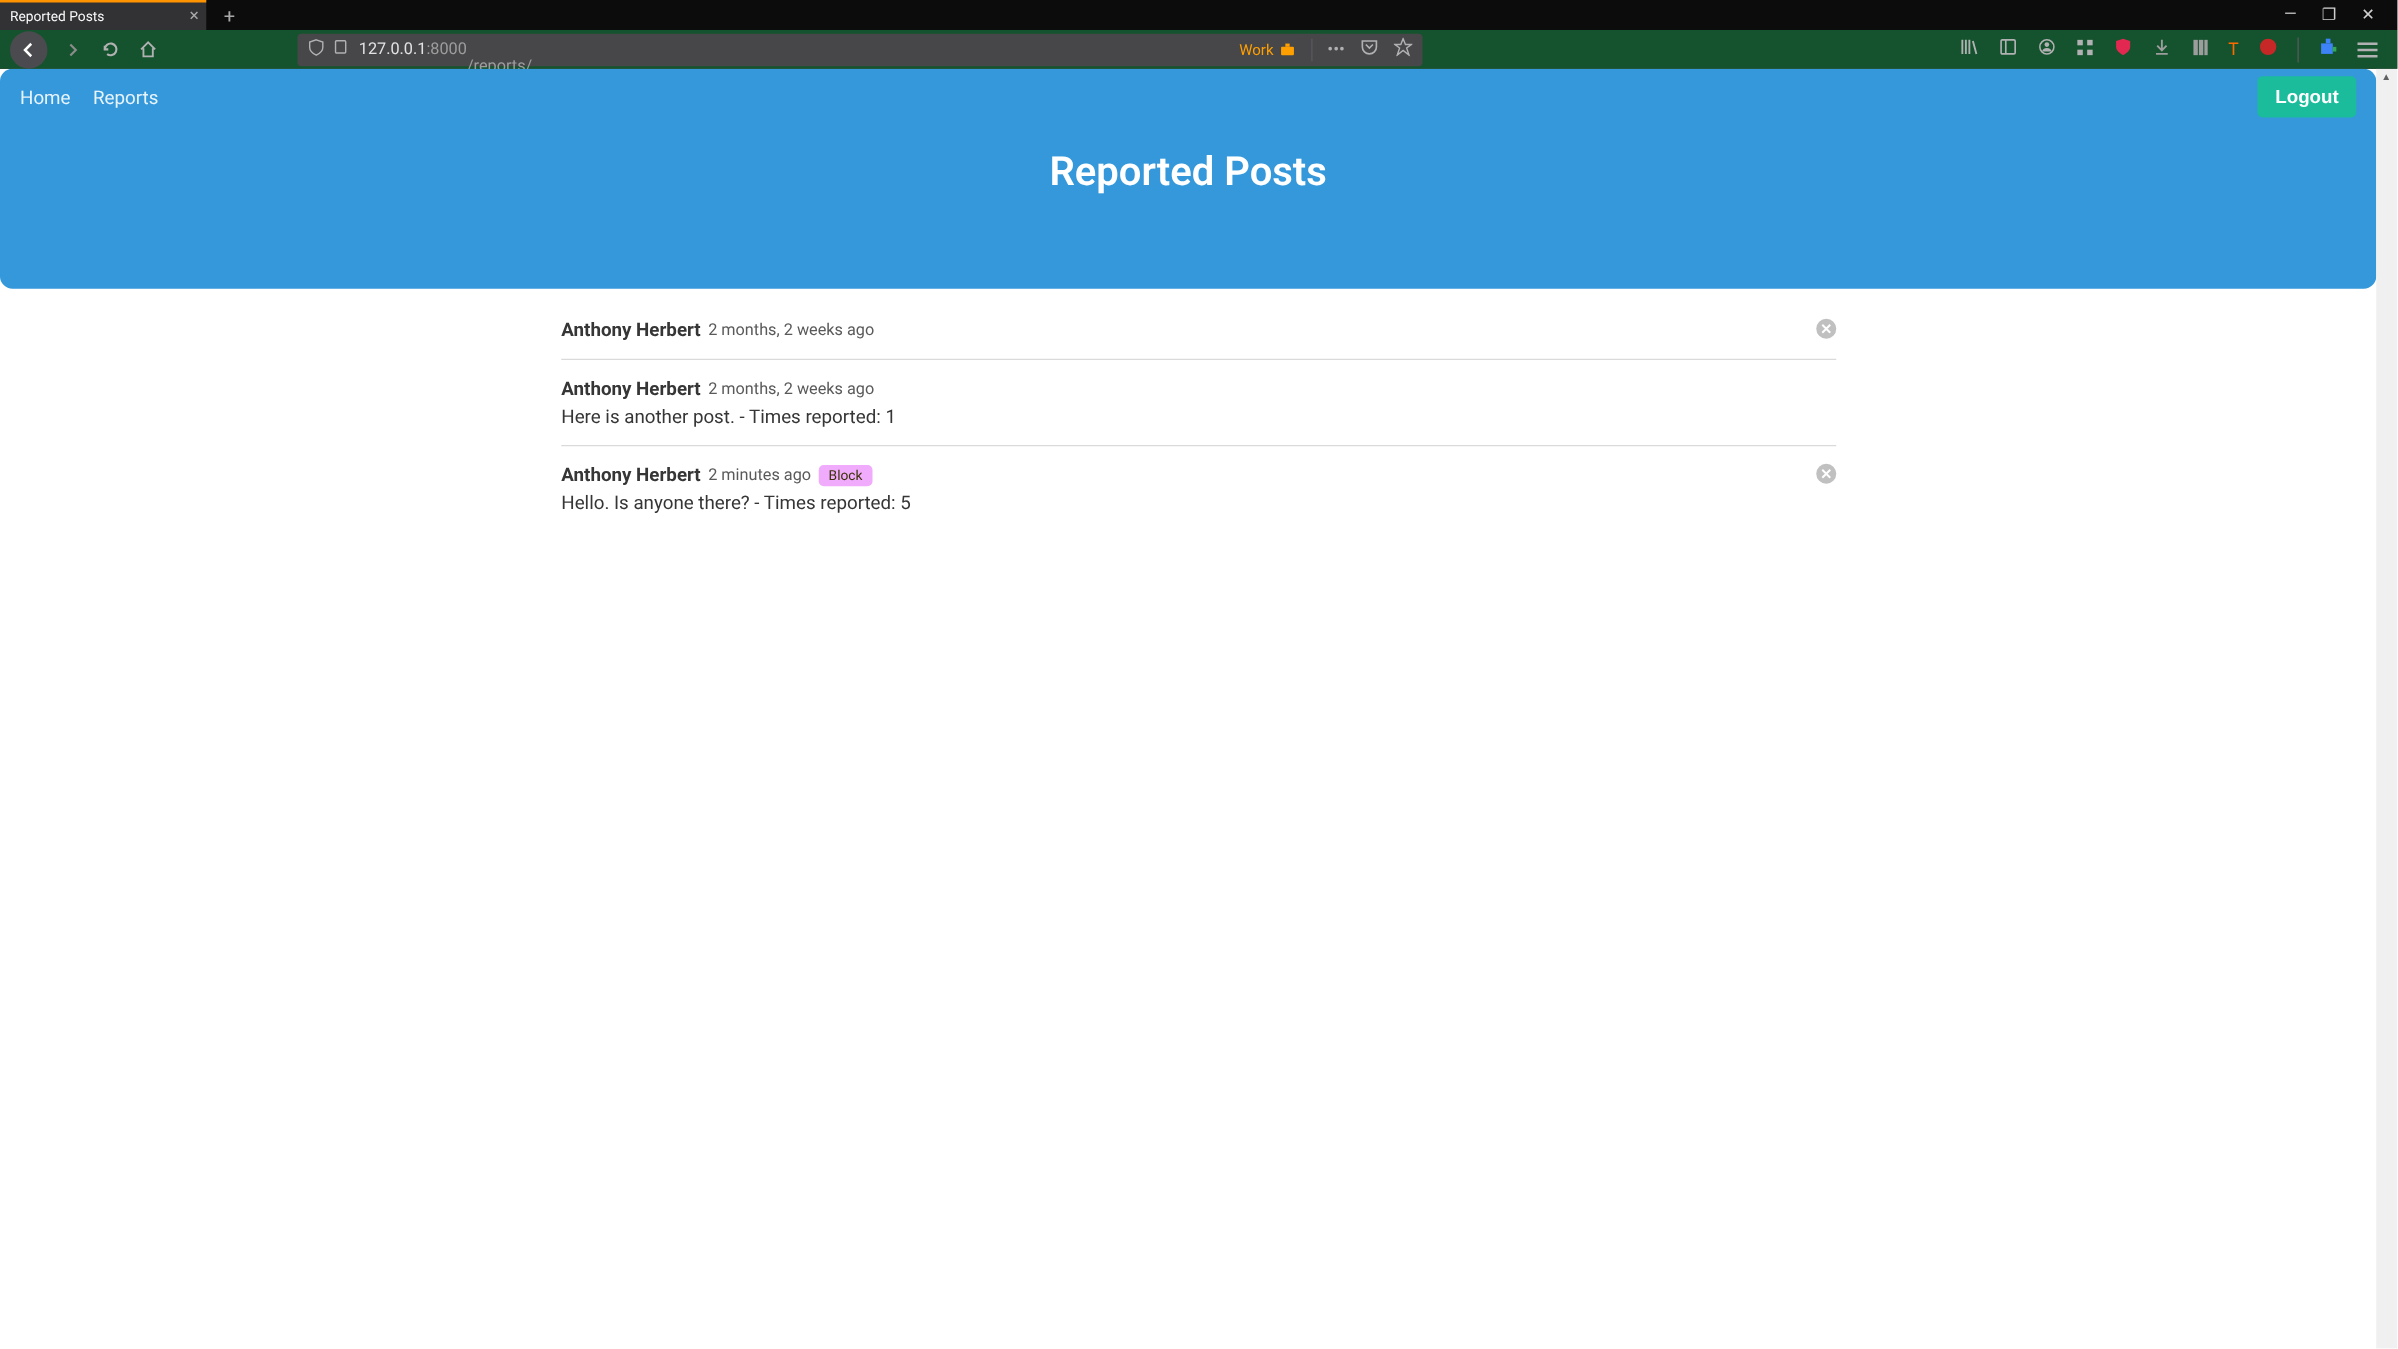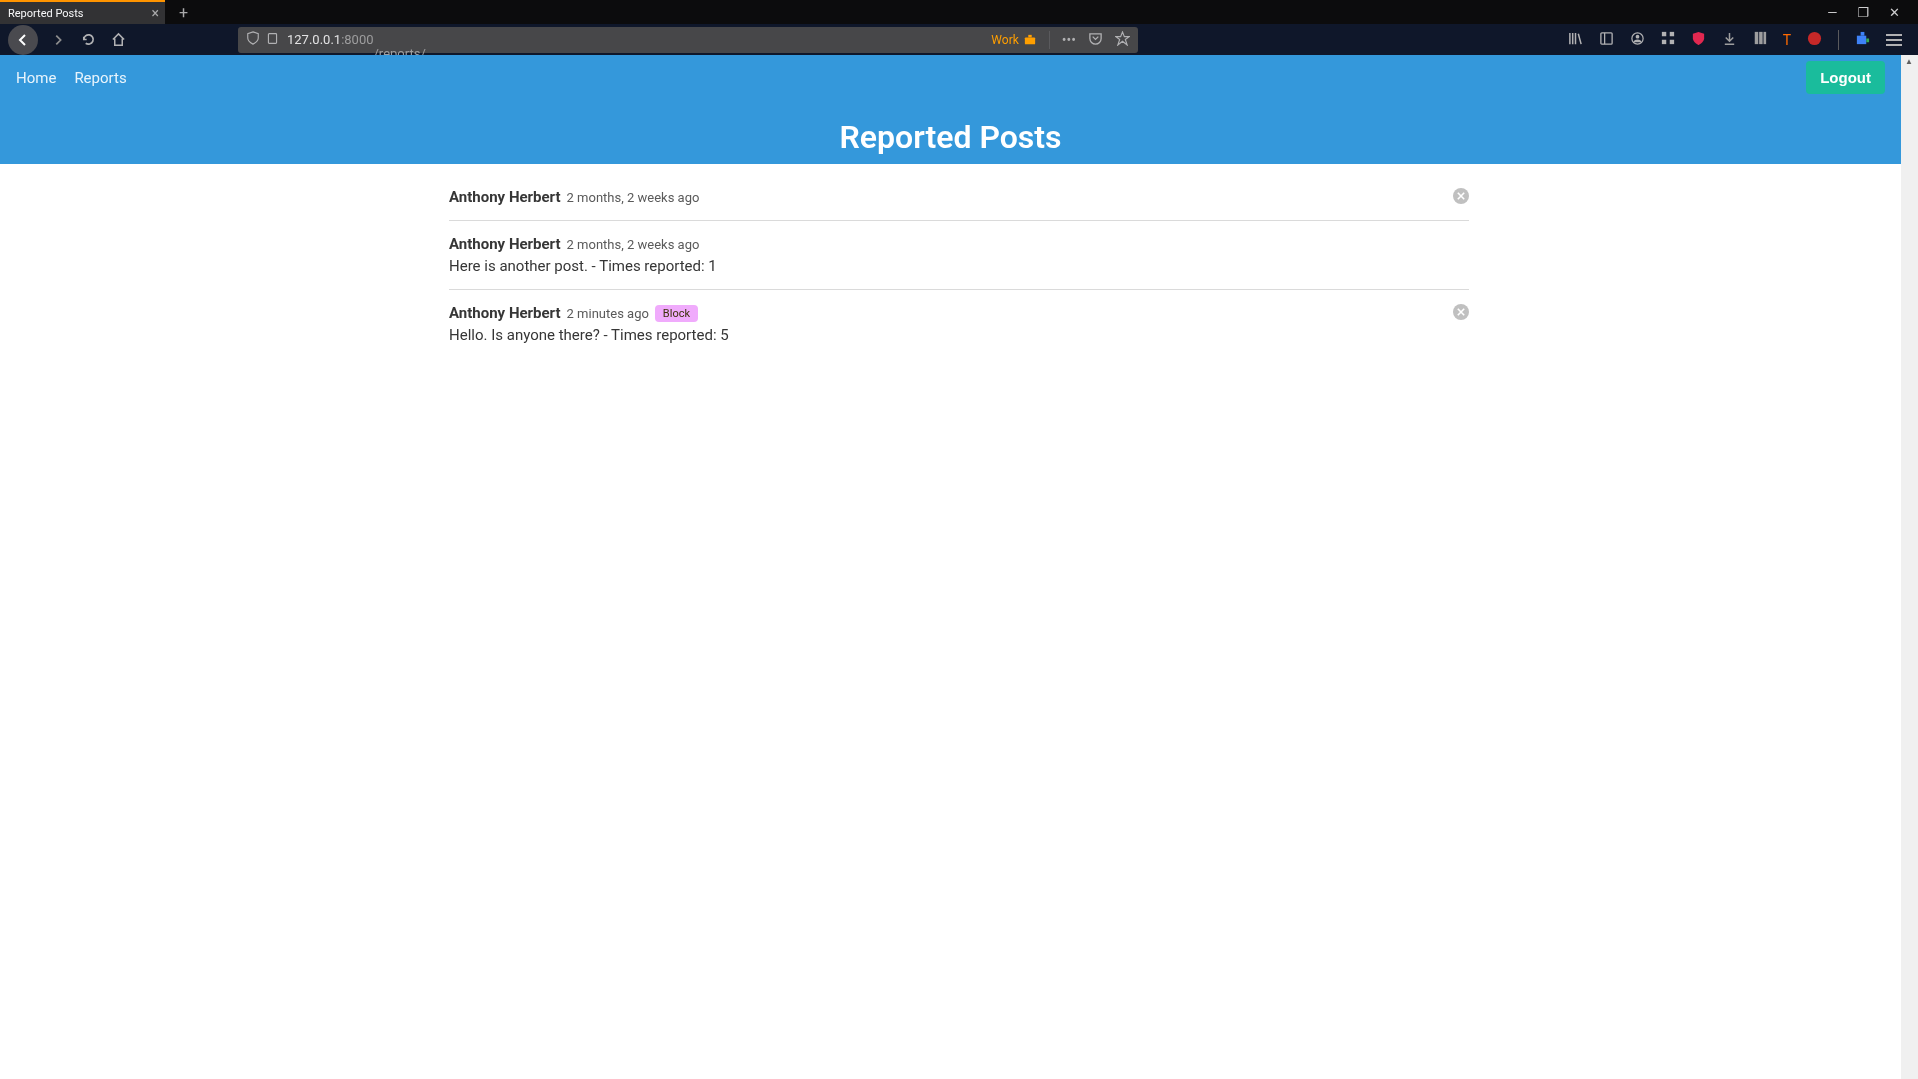--- a/index.html
+++ b/index.html
@@ -7,21 +7,21 @@
     
     
     .browser-chrome { background: #0c0c0d; height: 55px; display: flex; flex-direction: column; }
     .tab-bar { height: 24px; display: flex; align-items: center; background: #0c0c0d; }
     .tab { background: #323234; height: 24px; display: flex; align-items: center; padding: 0 8px 0 8px; width: 165px; color: #f9f9fa; font-size: 11px; border-top: 2px solid #ff9400; position: relative; }
     .tab-close { position: absolute; right: 6px; color: #a9a9aa; cursor: pointer; font-size: 14px; }
     .new-tab { color: #a9a9aa; margin-left: 14px; font-size: 16px; cursor: pointer; }
     .window-controls { margin-left: auto; display: flex; gap: 20px; padding-right: 18px; color: #cfcfd0; }
     .window-controls span { cursor: pointer; font-size: 13px; }
     
-    .toolbar { height: 31px; background: #0f172a; display: flex; align-items: center; padding: 0 8px; gap: 10px; }
+    .toolbar { height: 31px; background: #14532d; display: flex; align-items: center; padding: 0 8px; gap: 10px; }
     .nav-btn { width: 30px; height: 30px; border-radius: 15px; display: flex; align-items: center; justify-content: center; color: #8c8c8d; cursor: pointer; }
     .nav-btn.back { background: #4a4a4f; color: #fff; }
     .nav-btn.simple { width: 20px; font-size: 14px; }
     
     .url-bar { flex: 0 0 900px; height: 26px; background: #474749; border-radius: 3px; display: flex; align-items: center; padding: 0 8px; margin-left: 100px; color: #b1b1b3; font-size: 13px; }
     .url-bar .shield { margin-right: 6px; }
     .url-bar .docicon { margin-right: 8px; }
     .url-host { color: #e2e2e3; }
     .url-port { color: #9d9d9e; }
     .url-path { color: #9d9d9e; margin-top: 28px; }
@@ -36,21 +36,21 @@
     .tb-icon.orange { color: #ff6a00; }
     .tb-sep { width: 1px; height: 20px; background: #5a5a5d; }
     .burger { display: flex; flex-direction: column; gap: 3px; cursor: pointer; }
     .burger span { width: 16px; height: 2px; background: #b1b1b3; }
     
     
     .page { height: calc(1079px - 55px); overflow-y: auto; position: relative; }
     .page-scroll { position: absolute; right: 0; top: 0; width: 17px; height: 100%; background: #f0f0f0; }
     .page-scroll-up { position: absolute; top: 2px; left: 4px; color: #606060; font-size: 8px; }
     
-    .header-blue { background: #3498db; height: 109px; width: calc(100% - 17px); }
+    .header-blue { background: #3498db; height: 176px; width: calc(100% - 17px); border-radius: 10px; }
     .navbar { height: 45px; display: flex; align-items: center; padding: 0 16px; }
     .nav-link { color: #e8f4fc; font-size: 15px; margin-right: 18px; cursor: pointer; }
     .logout-btn { margin-left: auto; background: #1abc9c; color: #fff; border: none; border-radius: 4px; padding: 8px 14px; font-size: 15px; cursor: pointer; font-weight: bold; }
     .page-title { text-align: center; color: #fff; font-size: 32px; font-weight: 600; padding-top: 18px; }
     
     .content { width: 1020px; margin: 24px auto 0; }
     .post { border-bottom: 1px solid #dadada; padding-bottom: 14px; margin-bottom: 14px; position: relative; }
     .post:last-child { border-bottom: none; }
     .post-head { display: flex; align-items: center; gap: 6px; }
     .author { font-weight: 700; color: #363636; font-size: 15px; }

